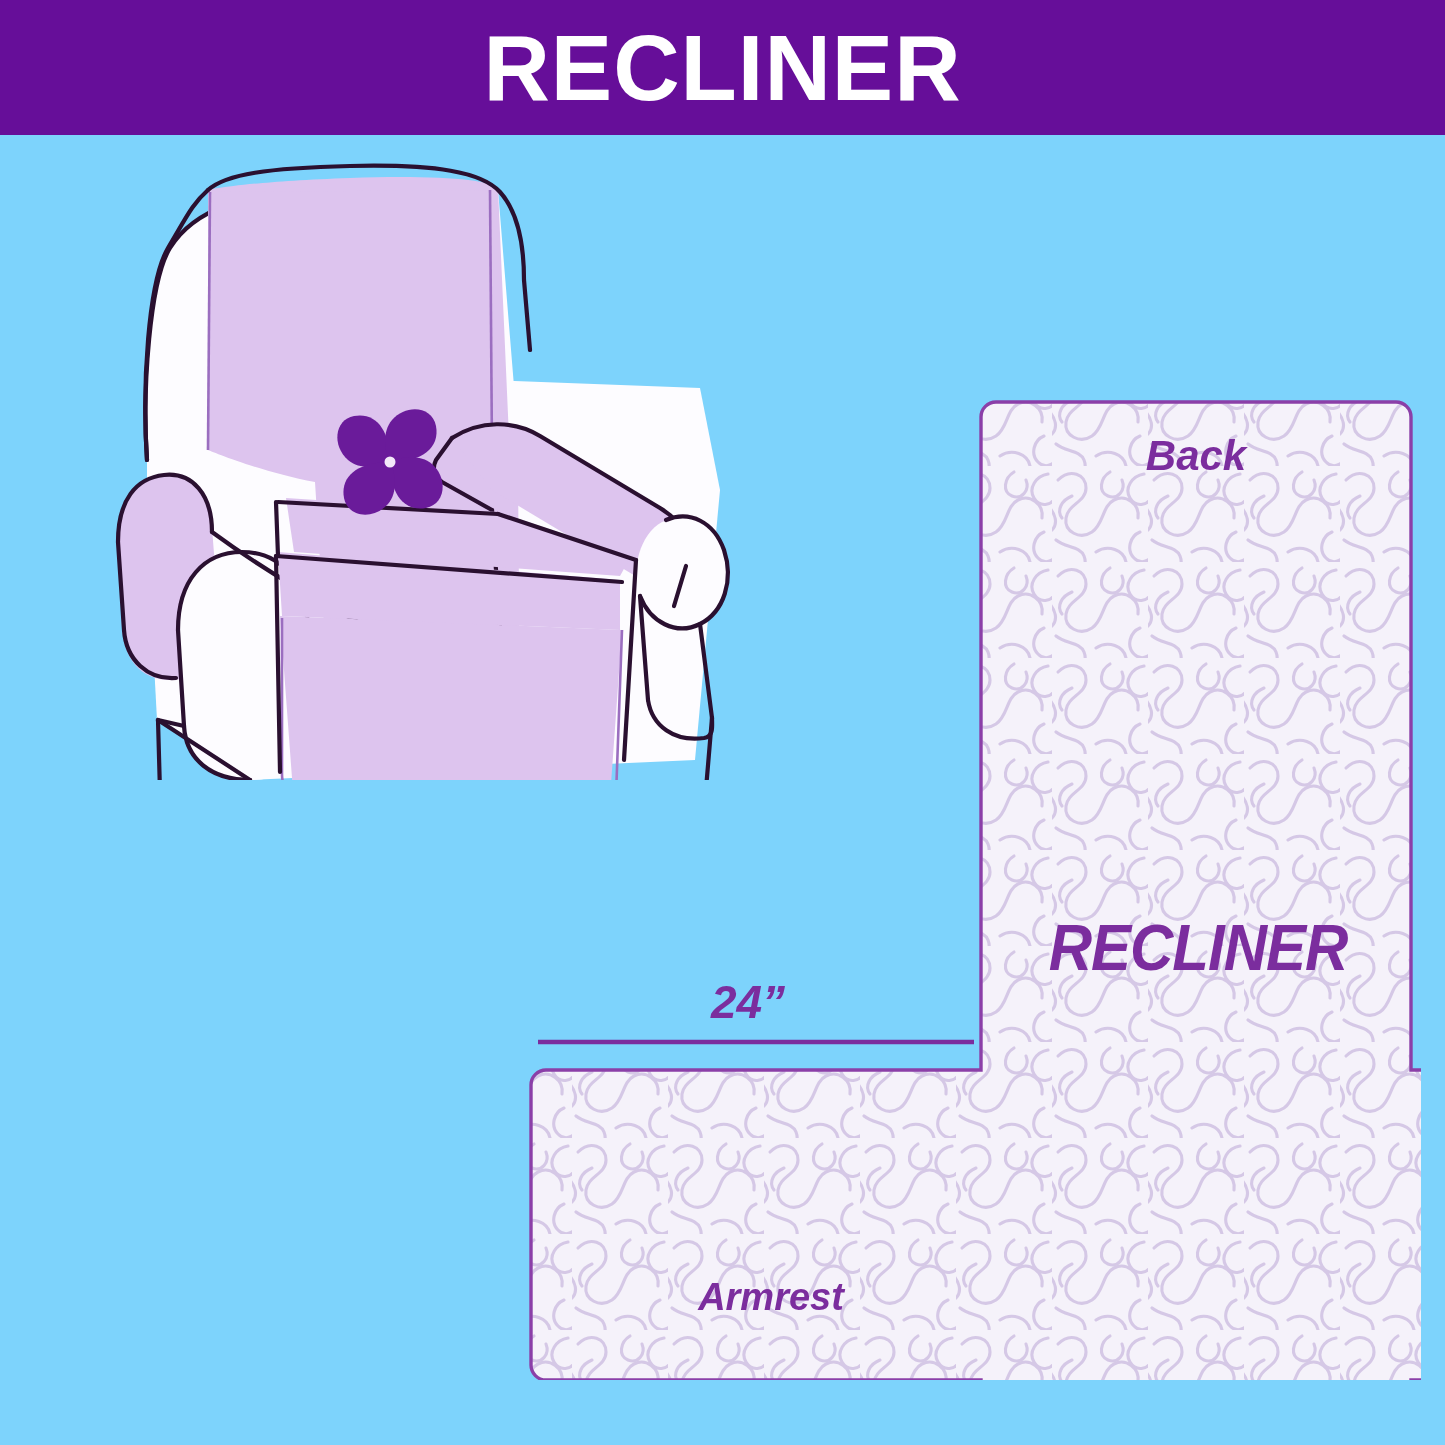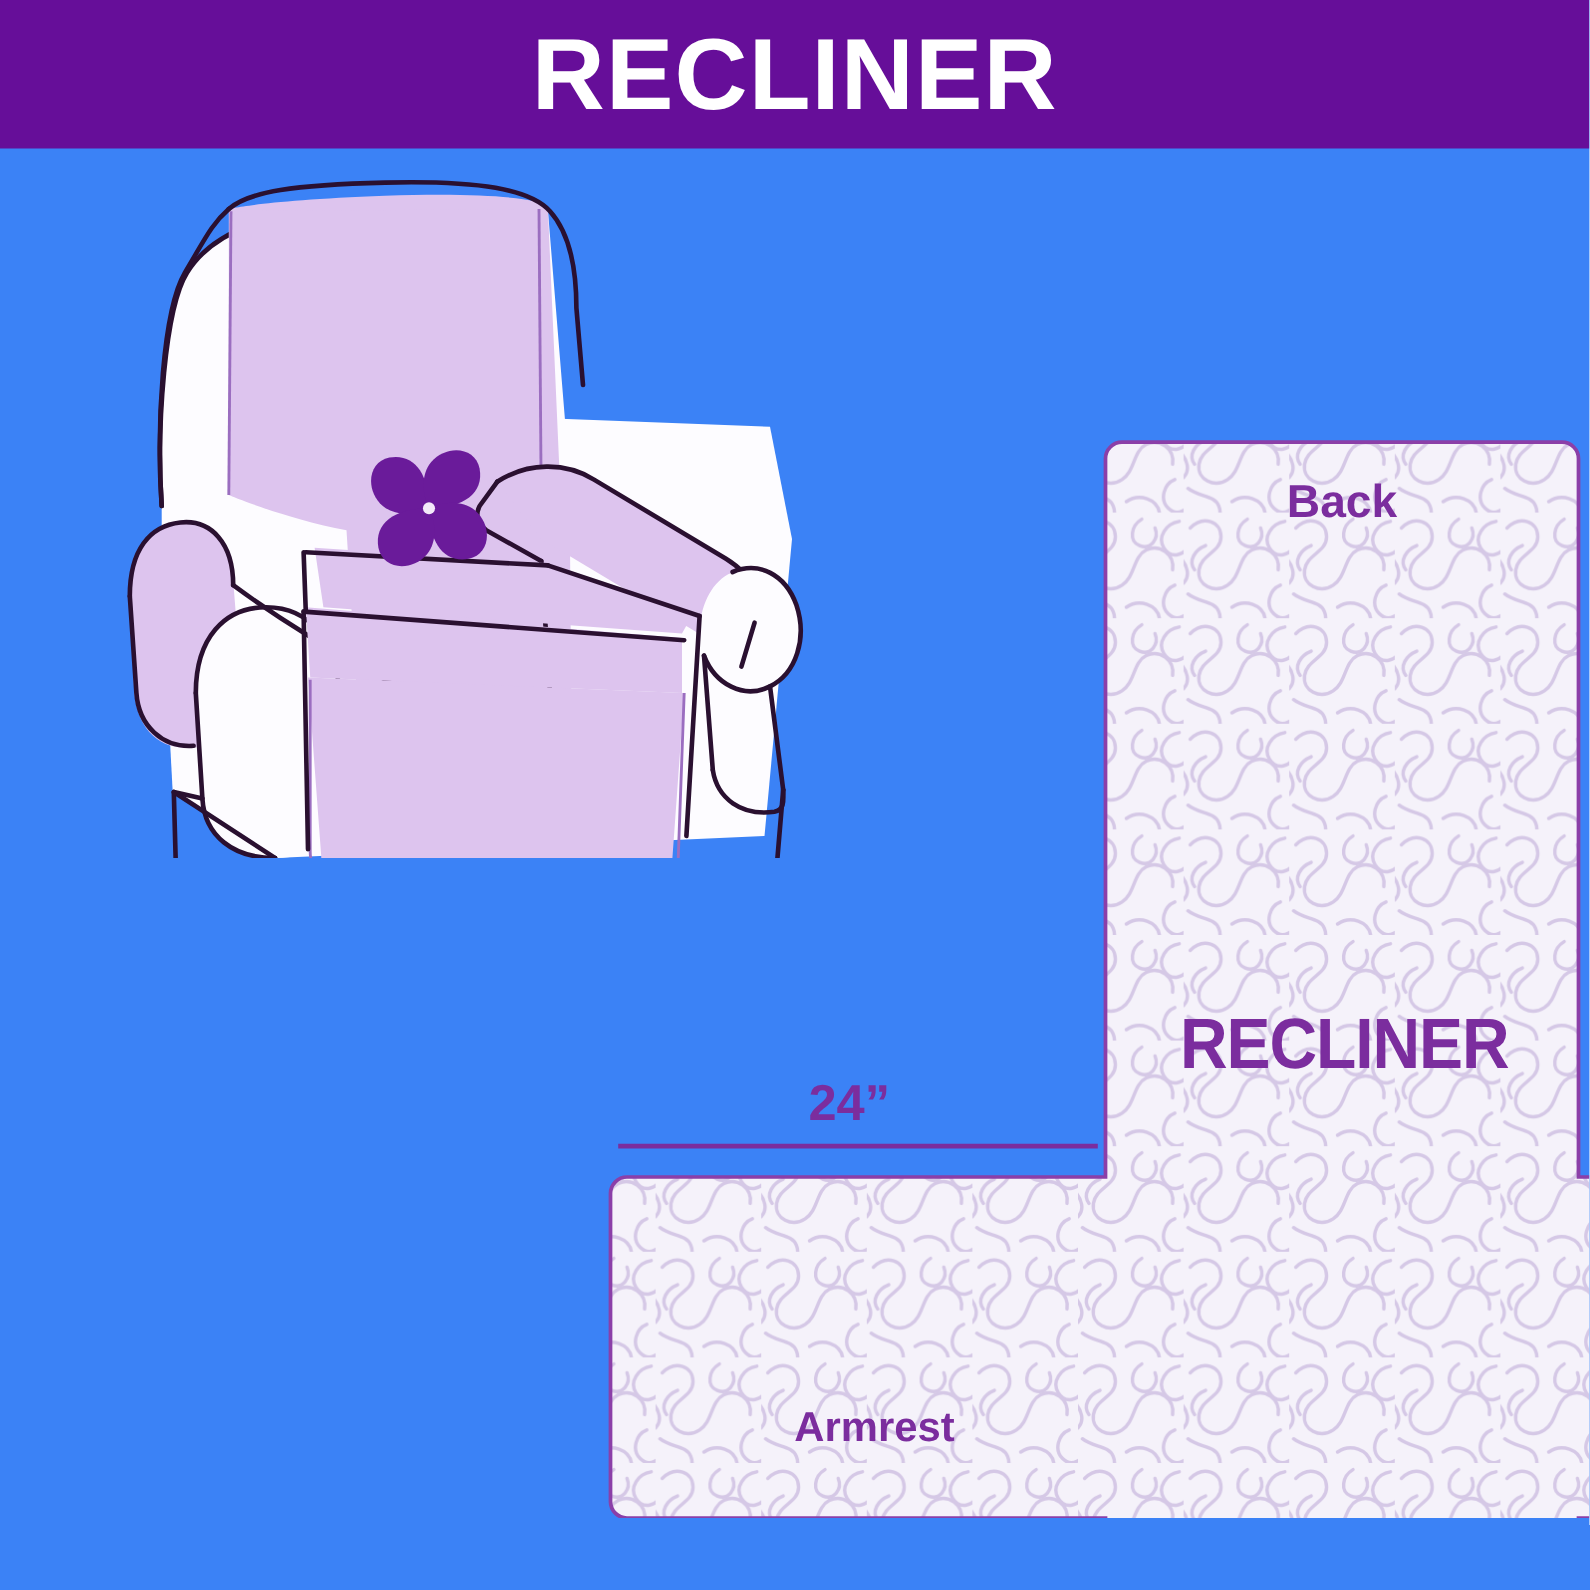--- a/index.html
+++ b/index.html
@@ -4,21 +4,21 @@
 <style>
   html, body {
     margin: 0;
     padding: 0;
     background: #ffffff;
   }
   #page {
     position: relative;
     width: 1445px;
     height: 1445px;
-    background: #3b82f6;
+    background: #7dd3fc;
     overflow: hidden;
     font-family: "Liberation Sans", sans-serif;
   }
 
   
   #header-banner {
     position: absolute;
     left: 0;
     top: 0;
     width: 1445px;
@@ -45,24 +45,25 @@
     left: 100px;
     top: 160px;
     width: 650px;
     height: 620px;
   }
   #chair-illustration svg { display: block; width: 650px; height: 620px; }
 
   
   #cover-diagram {
     position: absolute;
-    left: 500px;
+    left: 476px;
     top: 370px;
     width: 945px;
     height: 1010px;
+    font-style: italic;
   }
   #cover-diagram svg { display: block; width: 945px; height: 1010px; }
 
   .dim-label, .part-label {
     user-select: none;
   }
 </style>
 </head>
 <body>
 

